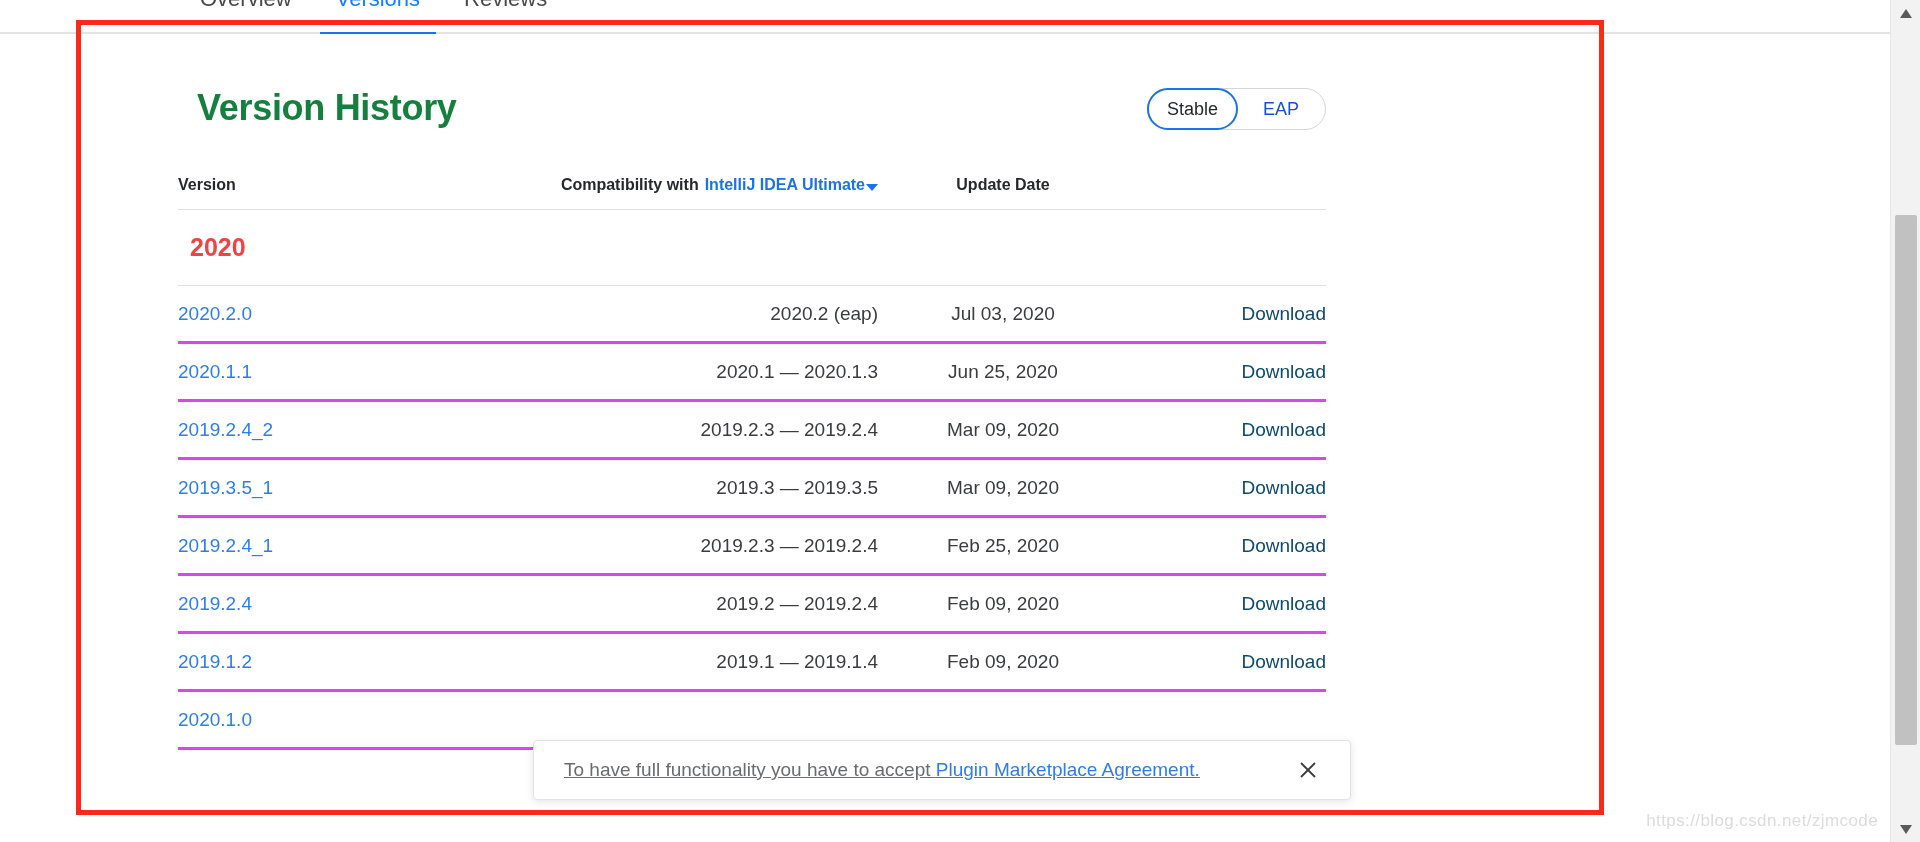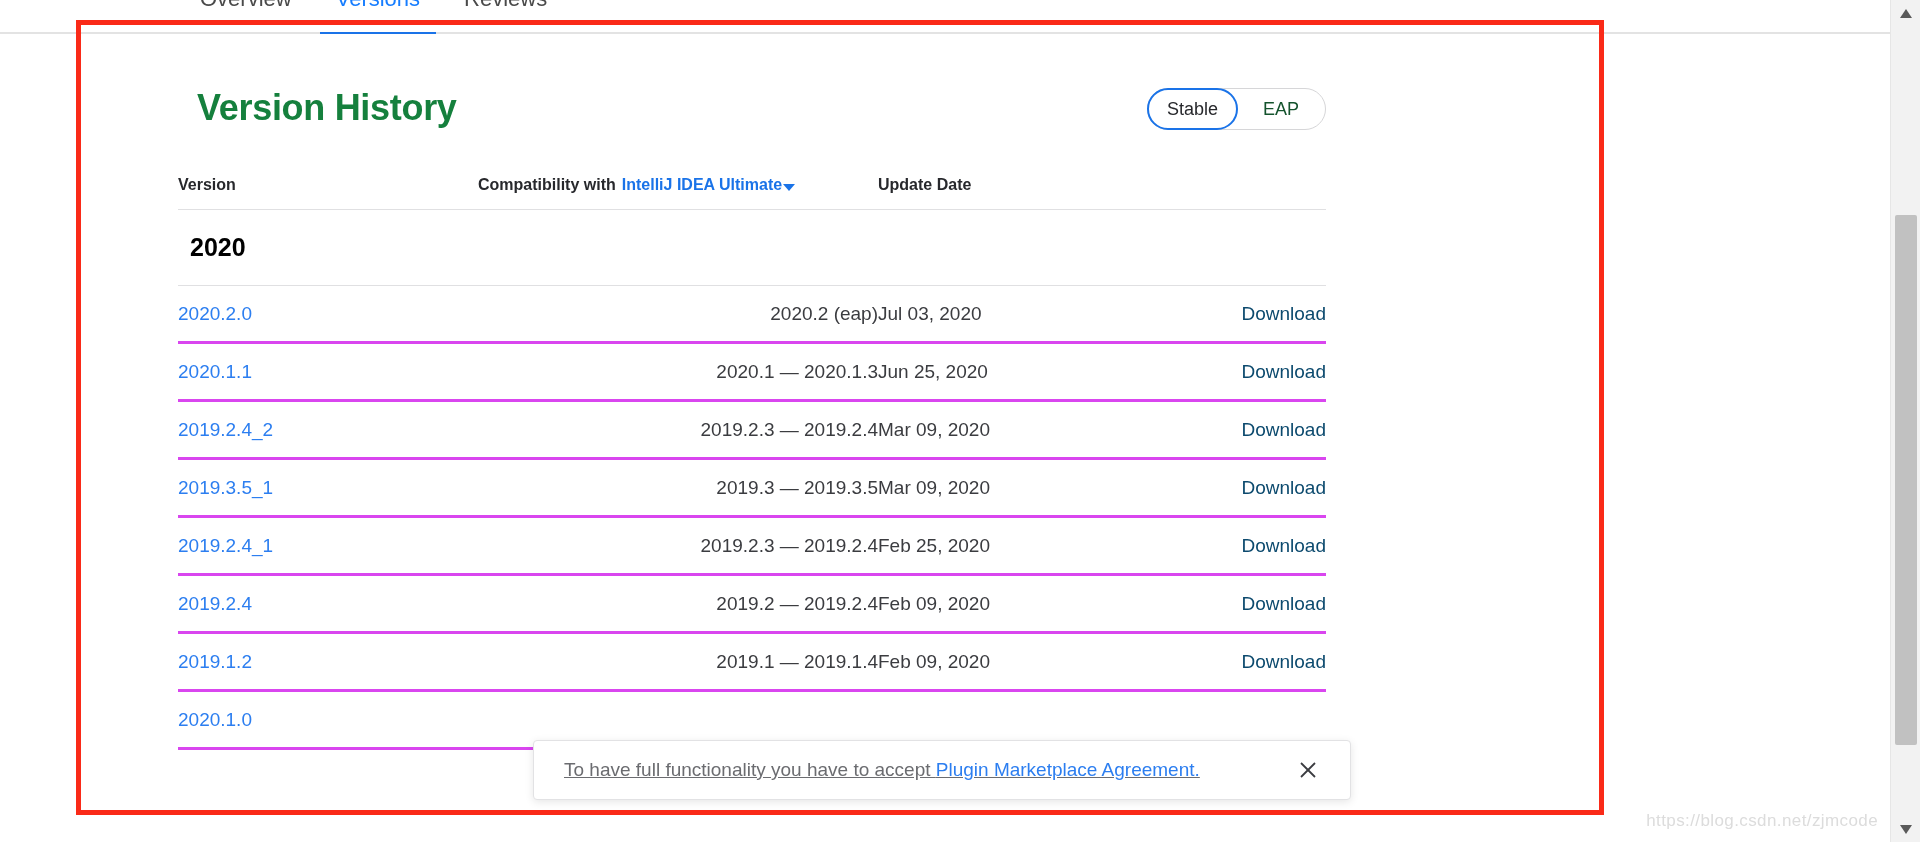--- a/index.html
+++ b/index.html
@@ -118,51 +118,51 @@
     border-radius: 21px;
     cursor: pointer;
     position: relative;
   }
   .toggle-opt.selected {
     border: 2px solid #1a73e8;
     background: #ffffff;
     margin: -1px;
     z-index: 2;
   }
-  .toggle-opt.unselected { color: #14532d; }
+  .toggle-opt.unselected { color: #1d4ed8; }
 
   
   .table {
     position: absolute;
     left: 178px;
     top: 130px;
     width: 1148px;
   }
   .thead {
     display: flex;
     align-items: center;
     height: 46px;
     border-bottom: 1px solid #e0e0e2;
     padding-bottom: 4px;
   }
   .col-version  { width: 300px; }
   .col-compat   { width: 400px; text-align: right; }
-  .col-date     { width: 250px; text-align: left; }
+  .col-date     { width: 250px; text-align: center; }
   .col-action   { width: 198px; text-align: right; }
 
   .th {
     font-size: 16px;
     font-weight: bold;
     color: #27282c;
     white-space: nowrap;
   }
   .compat-head {
     display: inline-flex;
     align-items: center;
-    justify-content: flex-start;
+    justify-content: flex-end;
     gap: 6px;
     width: 100%;
   }
   .compat-link {
     color: #1a73e8;
     font-weight: bold;
     cursor: pointer;
     white-space: nowrap;
   }
   .caret {
@@ -178,21 +178,21 @@
 
   .year-row {
     display: flex;
     align-items: center;
     height: 76px;
     border-bottom: 1px solid #e0e0e2;
   }
   .year-label {
     font-size: 25px;
     font-weight: bold;
-    color: #000000;
+    color: #ef4444;
     padding-left: 12px;
   }
 
   .trow {
     display: flex;
     align-items: center;
     height: 58px;
     border-bottom: 3px solid #d946ef;
   }
   .cell { font-size: 19px; color: #3b3c40; }

